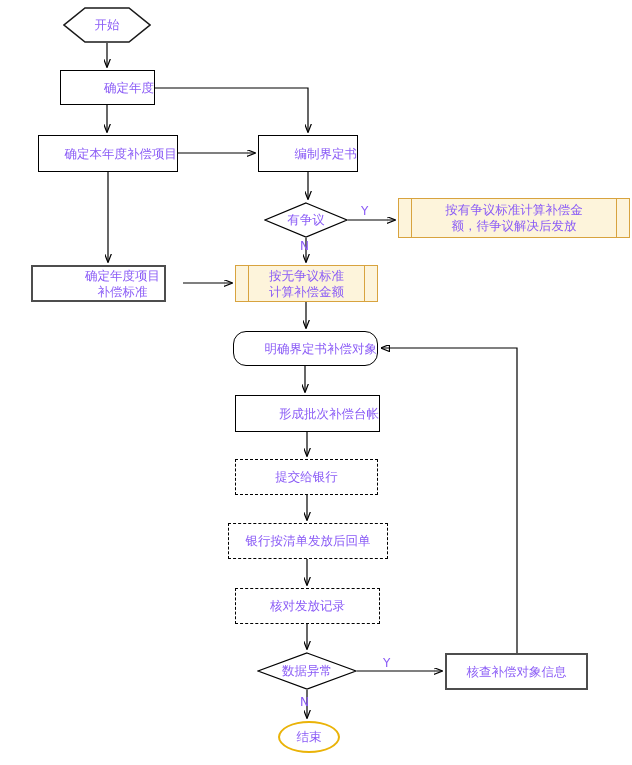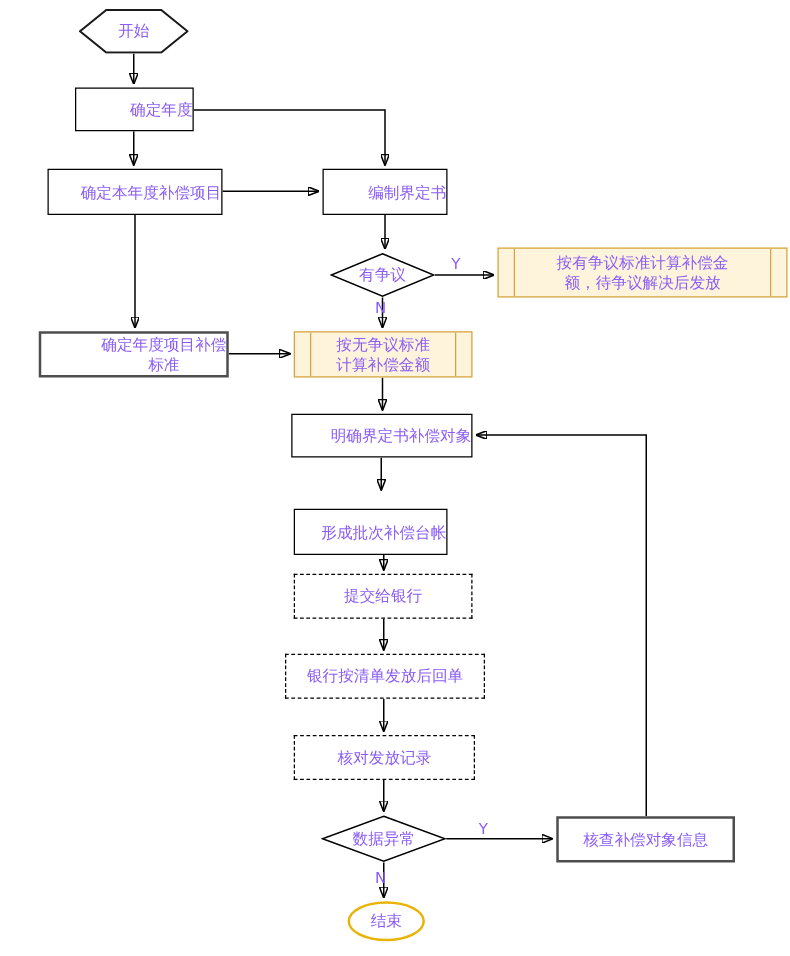--- a/index.html
+++ b/index.html
@@ -91,36 +91,36 @@
     <span>有争议</span>
   </div>
 
   <div class="node orange" style="left:398px;top:198px;width:232px;height:40px;">
     <div class="lines">
       <div>按有争议标准计算补偿金</div>
       <div>额，待争议解决后发放</div>
     </div>
   </div>
 
-  <div class="node rect-bold" style="left:31px;top:265px;width:152px;height:37px;padding-left:48px;">
+  <div class="node rect-bold" style="left:31px;top:265px;width:135px;height:37px;padding-left:48px;">
     <span>确定年度项目补偿标准</span>
   </div>
 
   <div class="node orange" style="left:235px;top:265px;width:143px;height:37px;">
     <div class="lines">
       <div>按无争议标准</div>
       <div>计算补偿金额</div>
     </div>
   </div>
 
-  <div class="node rect" style="left:233px;top:331px;width:145px;height:35px;">
+  <div class="node rect" style="left:233px;top:331px;width:145px;height:35px;border-radius:13px;">
     <span>明确界定书补偿对象</span>
   </div>
 
-  <div class="node rect" style="left:235px;top:395px;width:123px;height:37px;margin-top:12px;">
+  <div class="node rect" style="left:235px;top:395px;width:145px;height:37px;">
     <span>形成批次补偿台帐</span>
   </div>
 
   <div class="node dashed" style="left:235px;top:459px;width:143px;height:36px;">
     <span>提交给银行</span>
   </div>
 
   <div class="node dashed" style="left:228px;top:523px;width:160px;height:36px;">
     <span>银行按清单发放后回单</span>
   </div>

